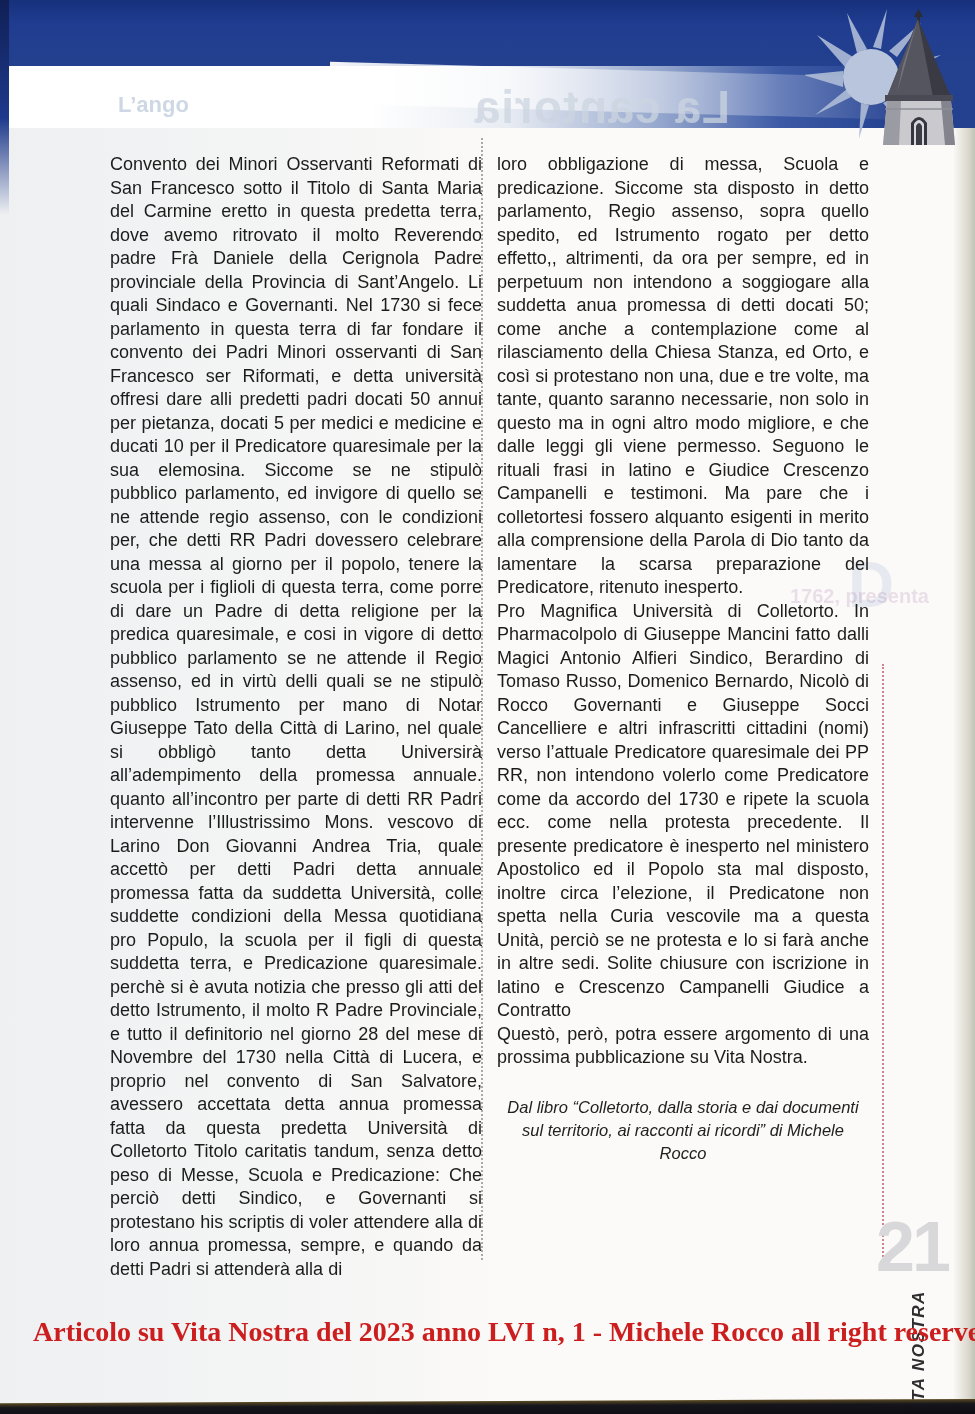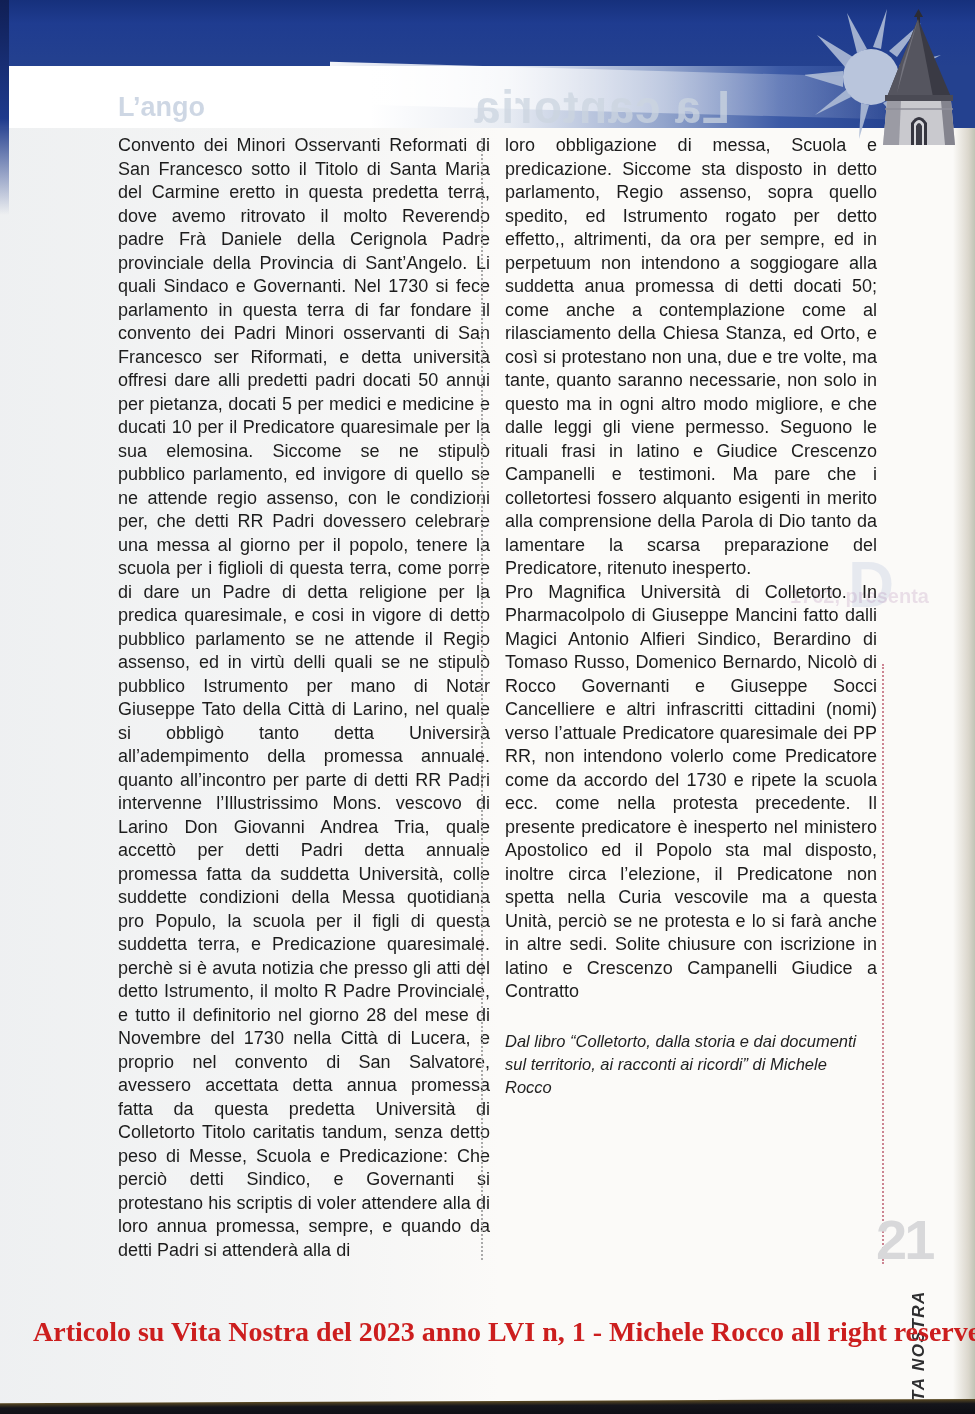--- a/index.html
+++ b/index.html
@@ -37,69 +37,68 @@
     background:linear-gradient(to right, rgba(255,255,255,.95), rgba(255,255,255,0));
     transform:skewY(1.6deg);
   }
   .left-spine{
     position:absolute;left:0;top:0;width:9px;height:215px;
     background:linear-gradient(to bottom,#101f55,#1e3a8c 55%, rgba(30,58,140,0));
   }
   .header-art{position:absolute;left:805px;top:5px;width:170px;height:140px;}
   
   .col{
-    position:absolute;top:134px;width:372px;
+    position:absolute;top:153px;width:372px;
     font-size:18px;line-height:23.5px;color:#1c1c1c;
     text-align:justify;
-    margin-left:8px;
   }
   .col p{margin:0;}
   .col-left{left:110px;}
   .col-right{left:497px;}
   .credit{
     margin-top:26px !important;
     font-style:italic;font-size:16.5px;line-height:23px;color:#222;
-    text-align:left;
+    text-align:center;
   }
   .credit p{margin:0;}
   .col-divider{
     position:absolute;left:481px;top:138px;height:1122px;width:0;
     border-left:2px dotted #a9a9a9;
   }
   .red-guide{
     position:absolute;left:882px;top:664px;height:600px;width:0;
     border-left:2px dotted #cc8492;
   }
   
   .bleed-title{
     position:absolute;left:330px;top:80px;width:400px;
     font-size:46px;font-weight:bold;color:#ccd5e0;
     transform:scaleX(-1);
     opacity:.75;letter-spacing:1px;
     pointer-events:none;white-space:nowrap;
   }
   .bleed-corner{
     position:absolute;left:118px;top:92px;
-    font-size:27px;font-weight:bold;color:#c3cede;opacity:.8;
+    font-size:22px;font-weight:bold;color:#c3cede;opacity:.8;
     pointer-events:none;
   }
   .bleed-dropcap{
     position:absolute;left:848px;top:548px;
     font-size:64px;font-weight:bold;color:#3c5aa6;opacity:.10;
     pointer-events:none;
   }
   .bleed-line{
     position:absolute;left:790px;top:585px;width:170px;
     font-size:20px;font-weight:bold;color:#701a75;opacity:.12;
     pointer-events:none;
   }
   
   .page-number{
     position:absolute;left:876px;top:1212px;
-    font-size:56px;font-weight:bold;color:#d8d8da;
+    font-size:70px;font-weight:bold;color:#d8d8da;
     letter-spacing:-3px;line-height:1;
   }
   .spine-label{
     position:absolute;right:46px;bottom:-6px;height:130px;
     writing-mode:vertical-rl;transform:rotate(180deg);
     font-style:italic;font-weight:bold;font-size:17px;color:#2e2e30;
     letter-spacing:1.5px;white-space:nowrap;
   }
   
   .copyright{
@@ -169,20 +168,21 @@
 
   <div class="col col-left">
     <p>Convento dei Minori Osservanti Reformati di San Francesco sotto il Titolo di Santa Maria del Carmine eretto in questa predetta terra, dove avemo ritrovato il molto Reverendo padre Frà Daniele della Cerignola Padre provinciale della Provincia di Sant’Angelo. Li quali Sindaco e Governanti. Nel 1730 si fece parlamento in questa terra di far fondare il convento dei Padri Minori osservanti di San Francesco ser Riformati, e detta università offresi dare alli predetti padri docati 50 annui per pietanza, docati 5 per medici e medicine e ducati 10 per il Predicatore quaresimale per la sua elemosina. Siccome se ne stipulò pubblico parlamento, ed invigore di quello se ne attende regio assenso, con le condizioni per, che detti RR Padri dovessero celebrare una messa al giorno per il popolo, tenere la scuola per i figlioli di questa terra, come porre di dare un Padre di detta religione per la predica quaresimale, e cosi in vigore di detto pubblico parlamento se ne attende il Regio assenso, ed in virtù delli quali se ne stipulò pubblico Istrumento per mano di Notar Giuseppe Tato della Città di Larino, nel quale si obbligò  tanto detta Universirà all’adempimento della promessa annuale. quanto all’incontro per parte di detti RR Padri intervenne l’Illustrissimo Mons. vescovo di Larino Don Giovanni Andrea Tria, quale accettò per detti Padri detta annuale promessa fatta da suddetta Università, colle suddette condizioni della Messa quotidiana pro Populo, la scuola per il figli di questa suddetta terra, e Predicazione quaresimale. perchè si è avuta notizia che presso gli atti del detto Istrumento, il molto R Padre Provinciale, e tutto il definitorio nel giorno 28 del mese di Novembre del 1730 nella Città di Lucera, e proprio nel convento di San Salvatore, avessero accettata detta annua promessa fatta da questa predetta Università di Colletorto Titolo caritatis  tandum, senza detto peso di Messe, Scuola e Predicazione: Che perciò detti Sindico, e Governanti si protestano his scriptis di voler attendere alla di loro annua promessa, sempre, e quando da detti Padri si attenderà alla di</p>
   </div>
 
   <div class="col-divider"></div>
 
   <div class="col col-right">
     <p>loro obbligazione di messa, Scuola e predicazione. Siccome sta disposto in detto parlamento, Regio assenso, sopra quello spedito, ed Istrumento rogato per detto effetto,, altrimenti, da ora per sempre, ed in perpetuum  non intendono a soggiogare alla suddetta anua promessa di detti docati 50; come anche a contemplazione come al rilasciamento della Chiesa Stanza, ed Orto, e così si protestano non una, due e tre volte, ma tante, quanto saranno necessarie, non solo in questo ma in ogni altro modo migliore, e che dalle leggi gli viene permesso. Seguono le rituali frasi in latino e Giudice Crescenzo Campanelli e testimoni. Ma pare che i colletortesi fossero alquanto esigenti in merito alla comprensione della Parola di Dio tanto da lamentare la scarsa preparazione del Predicatore, ritenuto inesperto.</p>
     <p>Pro Magnifica Università di Colletorto. In Pharmacolpolo di Giuseppe Mancini fatto dalli Magici Antonio Alfieri Sindico, Berardino di Tomaso Russo, Domenico Bernardo, Nicolò di Rocco Governanti e Giuseppe Socci Cancelliere e altri infrascritti cittadini (nomi) verso l’attuale Predicatore quaresimale dei PP RR, non intendono volerlo come Predicatore come da accordo del 1730 e ripete la scuola ecc. come nella protesta precedente. Il presente predicatore è inesperto nel ministero Apostolico ed il Popolo sta mal disposto, inoltre circa l’elezione, il Predicatone non spetta nella Curia vescovile ma a questa Unità, perciò se ne protesta e lo si farà anche in altre sedi. Solite chiusure con iscrizione in latino e Crescenzo Campanelli Giudice a Contratto</p>
+    <p>Questò, però, potra essere argomento di una prossima pubblicazione su Vita Nostra.</p>
     <div class="credit">
       <p>Dal libro “Colletorto, dalla storia e dai documenti sul territorio, ai racconti ai ricordi” di Michele Rocco</p>
     </div>
   </div>
 
   <div class="red-guide"></div>
   <div class="page-number">21</div>
   <div class="spine-label">VITA NOSTRA</div>
 
   <div class="copyright">Articolo su Vita Nostra del 2023 anno LVI n, 1 - Michele Rocco all right reserved</div>

